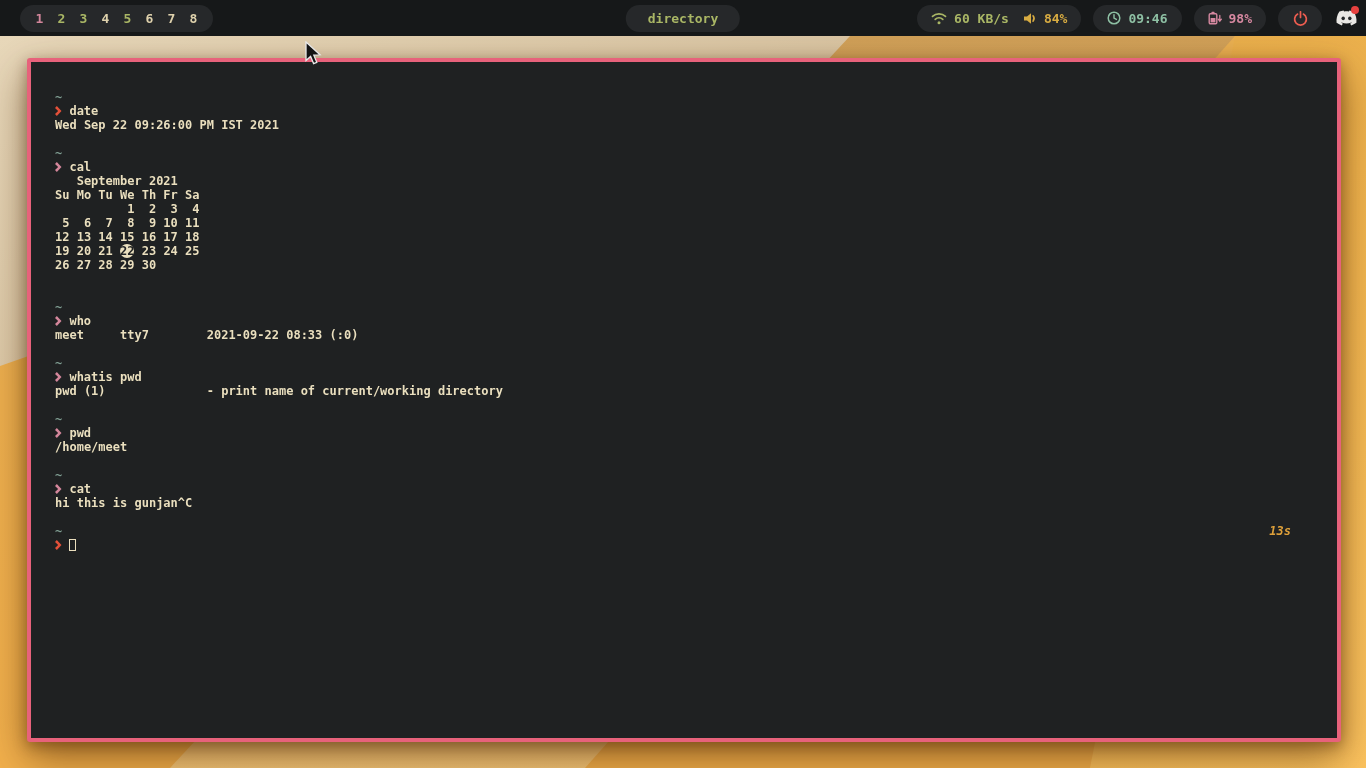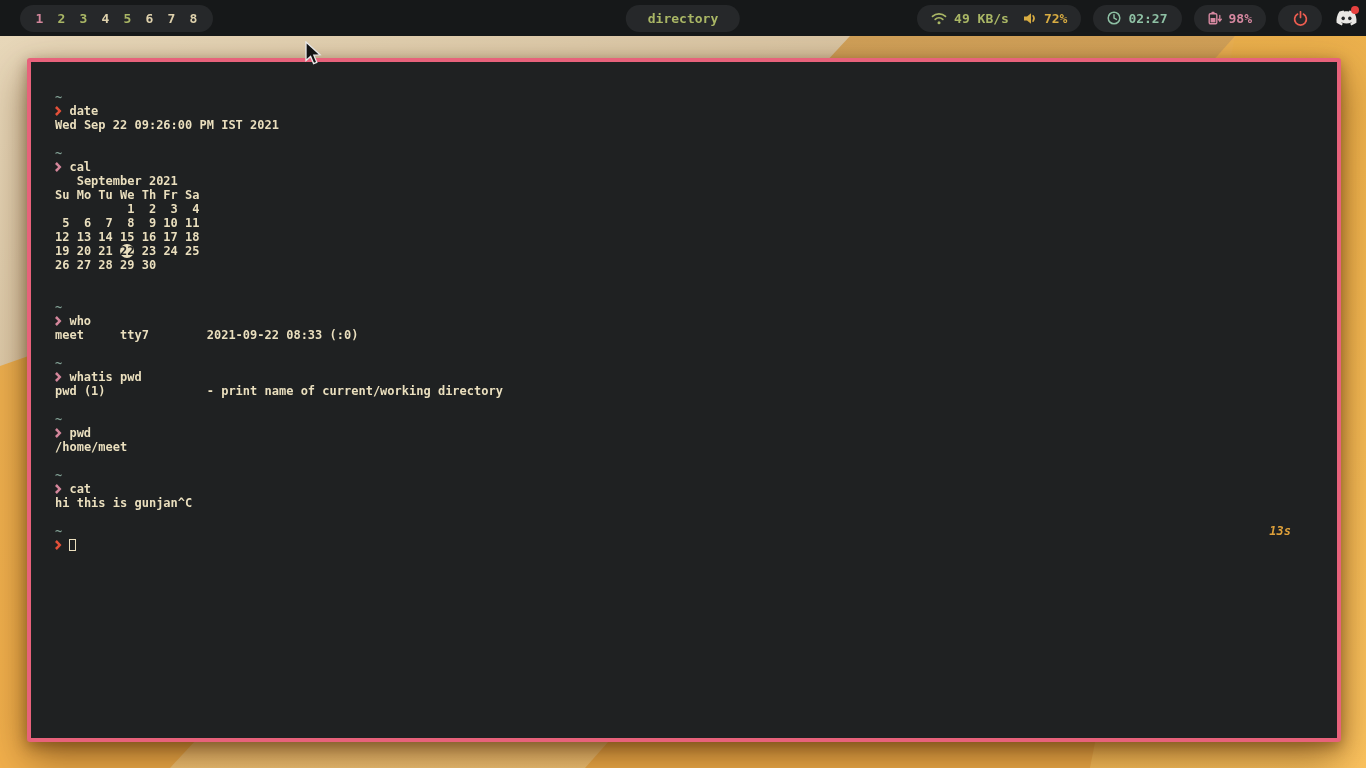--- a/index.html
+++ b/index.html
@@ -91,38 +91,38 @@
   </div>
 
   <div class="right-cluster">
     <div class="pill stat-pill">
       <span class="seg c-green">
         <svg width="16" height="13" viewBox="0 0 16 13">
           <path d="M1.5 4.4 A9.5 9.5 0 0 1 14.5 4.4" fill="none" stroke="currentColor" stroke-width="1.7" stroke-linecap="round"></path>
           <path d="M4.2 7.4 A5.6 5.6 0 0 1 11.8 7.4" fill="none" stroke="currentColor" stroke-width="1.7" stroke-linecap="round"></path>
           <circle cx="8" cy="10.8" r="1.5" fill="currentColor"></circle>
         </svg>
-        <span>49 KB/s</span>
+        <span>60 KB/s</span>
       </span>
       <span class="seg c-yellow">
         <svg width="14" height="13" viewBox="0 0 14 13">
           <path d="M1 4.5 H4 L8 1.2 V11.8 L4 8.5 H1 Z" fill="currentColor"></path>
           <path d="M10 3.8 A4.2 4.2 0 0 1 10 9.2" fill="none" stroke="currentColor" stroke-width="1.5" stroke-linecap="round"></path>
         </svg>
-        <span>72%</span>
+        <span>84%</span>
       </span>
     </div>
 
     <div class="pill stat-pill c-teal">
       <span class="seg">
         <svg width="14" height="14" viewBox="0 0 14 14">
           <circle cx="7" cy="7" r="5.8" fill="none" stroke="currentColor" stroke-width="1.5"></circle>
           <path d="M7 3.6 V7 L9.4 8.4" fill="none" stroke="currentColor" stroke-width="1.4" stroke-linecap="round"></path>
         </svg>
-        <span>02:27</span>
+        <span>09:46</span>
       </span>
     </div>
 
     <div class="pill stat-pill c-pink">
       <span class="seg">
         <svg width="14" height="14" viewBox="0 0 14 14">
           <rect x="1.2" y="2.8" width="7.6" height="10" rx="1.2" fill="none" stroke="currentColor" stroke-width="1.4"></rect>
           <rect x="3.4" y="0.8" width="3.2" height="1.6" rx="0.6" fill="currentColor"></rect>
           <rect x="2.6" y="7" width="4.8" height="4.4" fill="currentColor"></rect>
           <path d="M11.8 4.5 L11.8 9.8 M10.2 8.2 L11.8 10.2 L13.4 8.2" fill="none" stroke="currentColor" stroke-width="1.3" stroke-linecap="round"></path>

